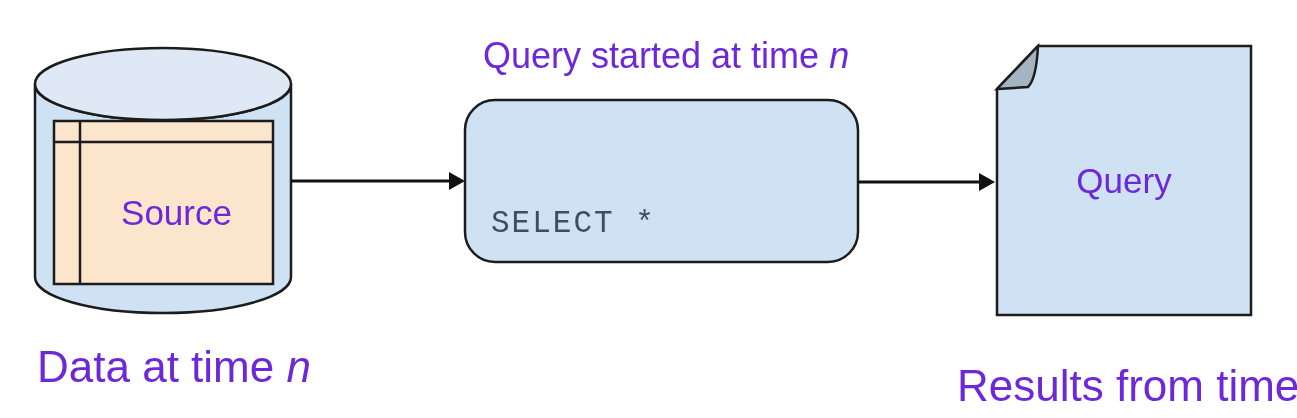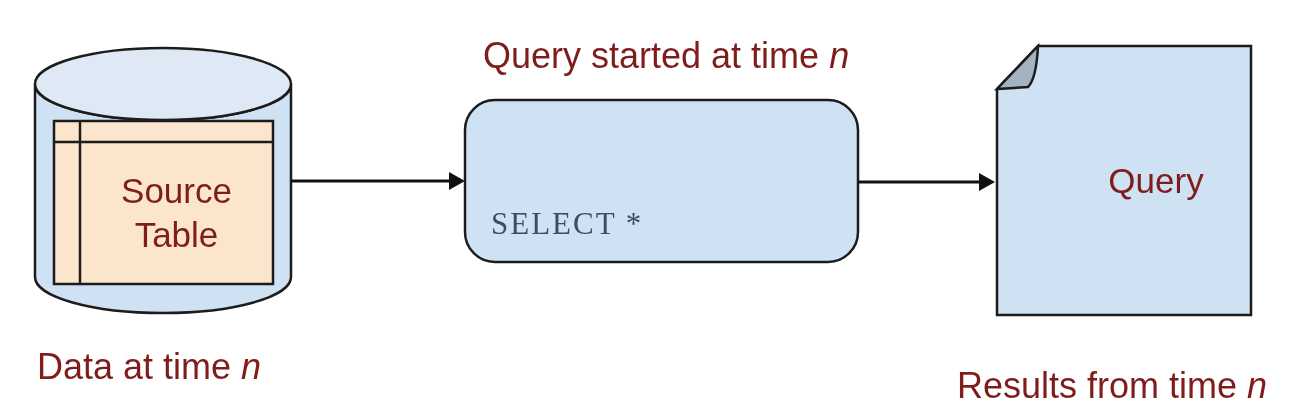--- a/index.html
+++ b/index.html
@@ -7,62 +7,62 @@
 
   .canvas {
     position: relative;
     width: 1297px;
     height: 418px;
     background: #ffffff;
     overflow: hidden;
   }
   .canvas svg { position: absolute; left: 0; top: 0; }
 
-  .overlay { position: absolute; color: #7f1d1d; }
+  .overlay { position: absolute; color: #6d28d9; }
 
   .shape-label {
     display: flex;
     flex-direction: column;
     align-items: center;
     justify-content: center;
     text-align: center;
     font-size: 35px;
     line-height: 44px;
   }
   .shape-label span { display: block; }
 
   .caption {
-    font-size: 36px;
+    font-size: 44px;
     line-height: 41px;
     white-space: nowrap;
   }
   .caption .var, .title .var { font-style: italic; }
 
   .title {
     font-size: 36px;
     line-height: 41px;
     white-space: nowrap;
   }
 
   .code-block {
     font-family: "Liberation Mono", monospace;
     font-size: 31px;
     line-height: 39px;
     letter-spacing: 2px;
     color: #3d4f5f;
     white-space: pre;
   }
-  .code-block div { height: 39px; font-family: Liberation Serif, serif; }
+  .code-block div { height: 39px; }
 
   
   .source-label   { left: 80px;  top: 142px; width: 193px; height: 142px; }
   .data-caption   { left: 37px;  top: 346px; }
   .query-title    { left: 483px; top: 35px;  }
   .code-pos       { left: 491px; top: 126px; }
-  .results-label  { left: 997px; top: 46px;  width: 254px; height: 269px; margin-left: 32px; }
+  .results-label  { left: 997px; top: 46px;  width: 254px; height: 269px; }
   .results-caption{ left: 957px; top: 365px; }
 </style>
 </head>
 <body>
 
 <div class="canvas">
 
   <svg width="1297" height="418" viewBox="0 0 1297 418">
 
     <g>
@@ -87,21 +87,20 @@
     </g>
 
     <g>
       <path d="M 1038 46 L 1251 46 L 1251 315 L 997 315 L 997 89 Z" stroke-width="2.5" fill="#cfe2f3" stroke="#1c1c1c"></path>
       <path d="M 1038 46 C 1037 66 1034 81 1028 87 L 997 89 Z" stroke-width="2.5" fill="#a3b3c2" stroke="#1c1c1c"></path>
     </g>
   </svg>
 
   <div class="overlay shape-label source-label">
     <span>Source</span>
-    <span>Table</span>
   </div>
 
   <div class="overlay caption data-caption"><span>Data at time </span><span class="var">n</span></div>
 
   <div class="overlay title query-title"><span>Query started at time </span><span class="var">n</span></div>
 
   <div class="overlay code-block code-pos">
     <div>SELECT *</div>
     
   </div>

